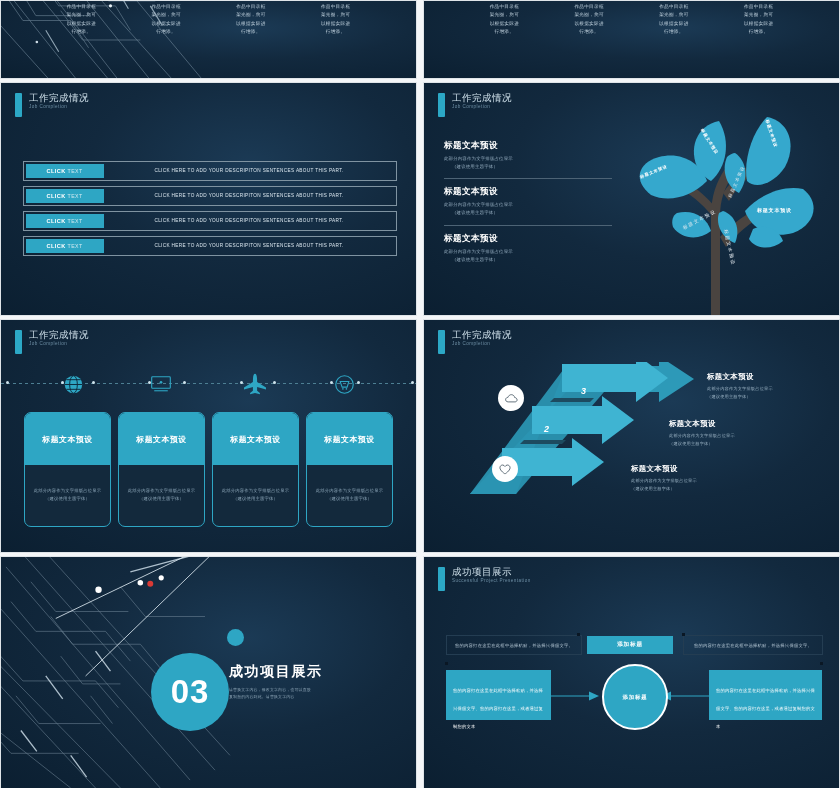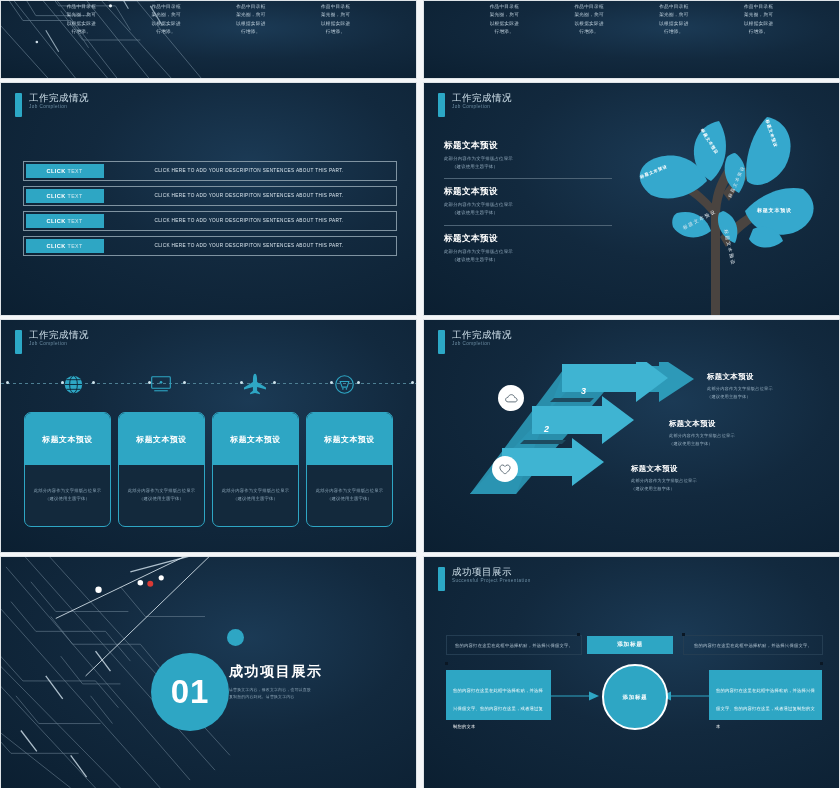--- a/index.html
+++ b/index.html
@@ -451,21 +451,21 @@
       <g stroke="#dbe7ef" stroke-width="0.9" fill="none" opacity="0.95">
         <path d="M55 62 L225 -20"></path>
         <path d="M85 120 L250 -40"></path>
       </g>
       <circle cx="98" cy="33" r="3.2" fill="#ffffff"></circle>
       <circle cx="140" cy="26" r="2.8" fill="#ffffff"></circle>
       <circle cx="150" cy="27" r="3" fill="#d93a35"></circle>
       <circle cx="161" cy="21" r="2.6" fill="#ffffff"></circle>
     </svg>
     <div class="bigcircle">
-      <span>01</span>
+      <span>03</span>
     </div>
     <div class="smallcircle"></div>
     <div class="sec-t">
       <div class="zh">成功项目展示</div>
       <div class="p">
         <span>请替换文字内容，修改文字内容，也可以直接</span><br>
         <span>复制您的内容到此。请替换文字内容</span>
       </div>
     </div>
   </div>

